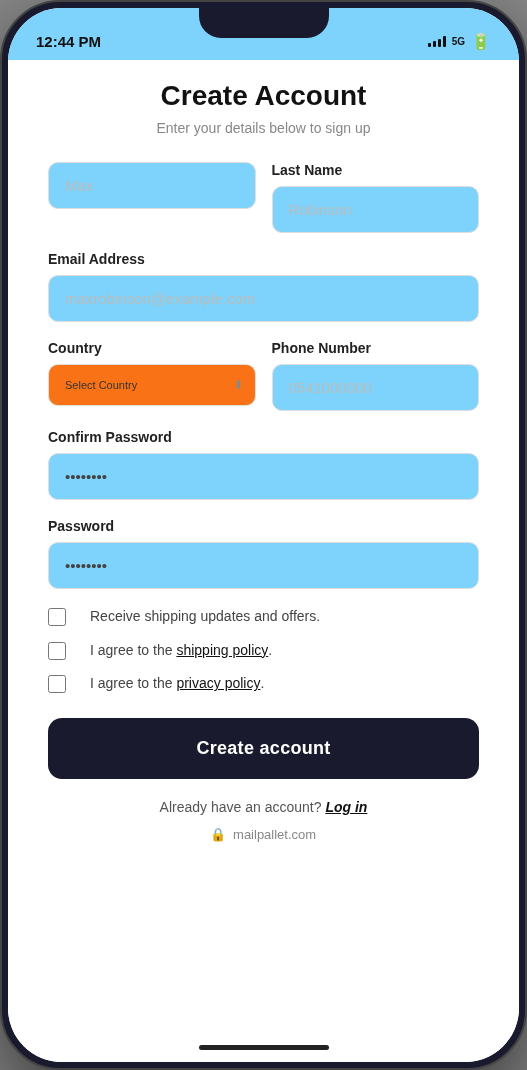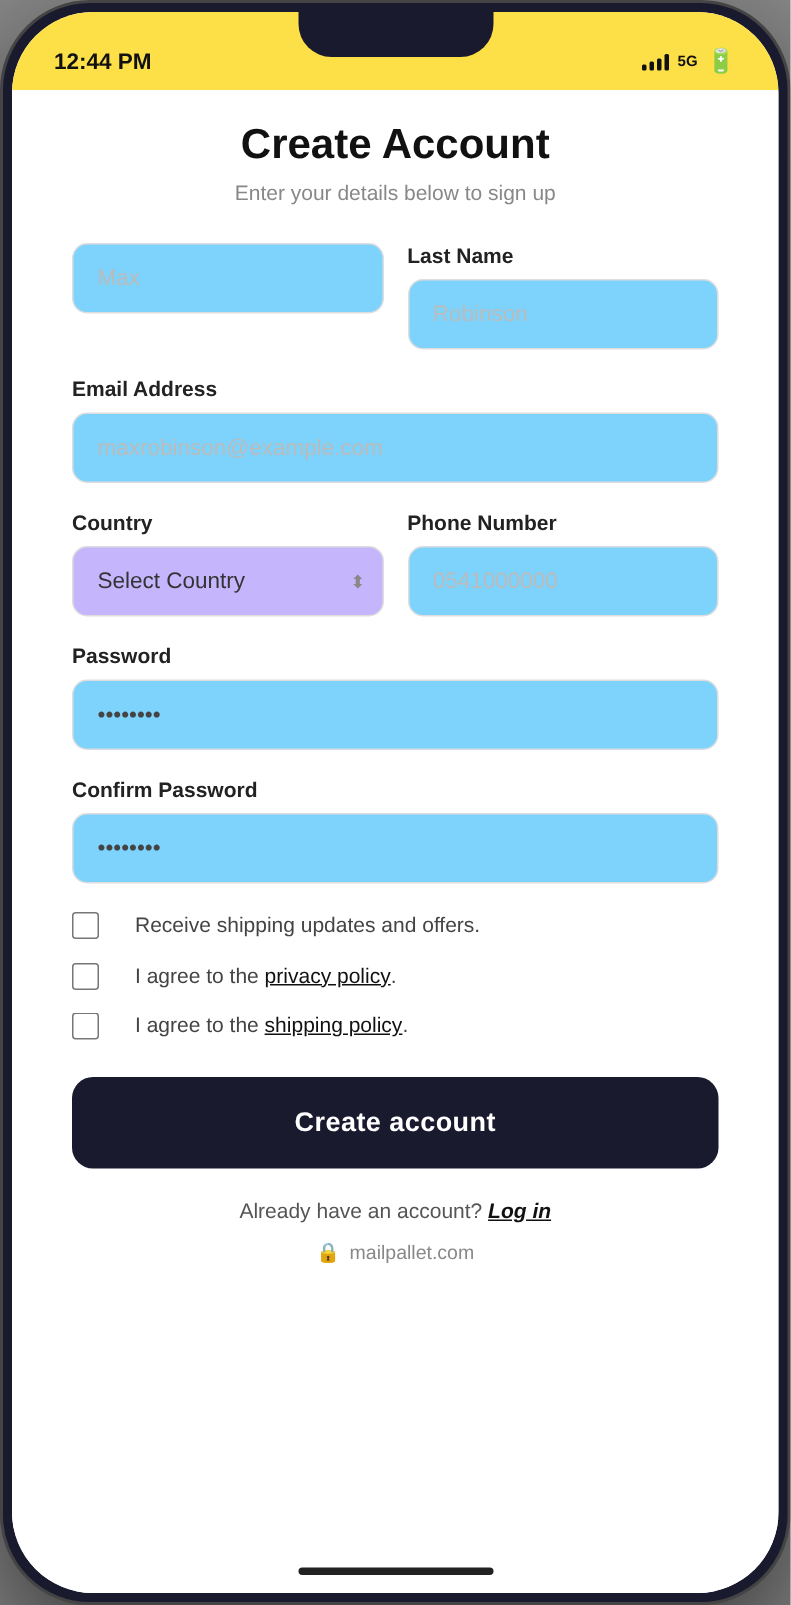--- a/index.html
+++ b/index.html
@@ -33,21 +33,21 @@
       background: #fff;
       border-radius: 54px;
       overflow: hidden;
       display: flex;
       flex-direction: column;
     }
 
     
     .status-bar {
       height: 52px;
-      background: #fde047;
+      background: #7dd3fc;
       display: flex;
       align-items: center;
       justify-content: space-between;
       padding: 14px 28px 0;
       flex-shrink: 0;
     }
 
     .status-time {
       font-size: 15px;
       font-weight: 700;
@@ -146,23 +146,23 @@
 
     .select-wrapper {
       position: relative;
     }
 
     .select-wrapper select {
       width: 100%;
       border: 1.5px solid #ddd;
       border-radius: 10px;
       padding: 14px 36px 14px 16px;
-      font-size: 15px;
+      font-size: 11px;
       color: #333;
-      background: #c4b5fd;
+      background: #f97316;
       outline: none;
       appearance: none;
       cursor: pointer;
     }
 
     .select-arrow {
       position: absolute;
       right: 12px;
       top: 50%;
       transform: translateY(-50%);
@@ -333,49 +333,49 @@
             <span class="select-arrow">⬍</span>
           </div>
         </div>
         <div class="form-group no-mb">
           <label class="form-label">Phone Number</label>
           <input class="form-input" type="tel" placeholder="0541000000" style="">
         </div>
       </div>
 
       
+      <div class="form-group">
+        <label class="form-label">Confirm Password</label>
+        <input class="form-input" type="password" value="••••••••" placeholder="••••••••" style="">
+      </div>
+
+      
       <div class="form-group" style="margin-top:18px;">
         <label class="form-label">Password</label>
-        <input class="form-input" type="password" value="••••••••" placeholder="••••••••" style="">
-      </div>
-
-      
-      <div class="form-group">
-        <label class="form-label">Confirm Password</label>
         <input class="form-input" type="password" value="••••••••" placeholder="••••••••" style="">
       </div>
 
       
       <div class="checkboxes">
         <div class="checkbox-item">
           <input type="checkbox" id="cb1" style="">
           <label class="checkbox-label" for="cb1">Receive shipping updates and offers.</label>
+        </div>
+        <div class="checkbox-item">
+          <input type="checkbox" id="cb3" style="">
+          <label class="checkbox-label" for="cb3">
+            <span>I agree to the </span><a href="#">shipping policy</a><span>.</span>
+          </label>
         </div>
         <div class="checkbox-item">
           <input type="checkbox" id="cb2" style="">
           <label class="checkbox-label" for="cb2">
             <span>I agree to the </span><a href="#">privacy policy</a><span>.</span>
           </label>
         </div>
-        <div class="checkbox-item">
-          <input type="checkbox" id="cb3" style="">
-          <label class="checkbox-label" for="cb3">
-            <span>I agree to the </span><a href="#">shipping policy</a><span>.</span>
-          </label>
-        </div>
       </div>
 
       
       <button class="btn-create">Create account</button>
 
       
       <p class="login-link">
         <span>Already have an account? </span><a href="#">Log in</a>
       </p>
 

